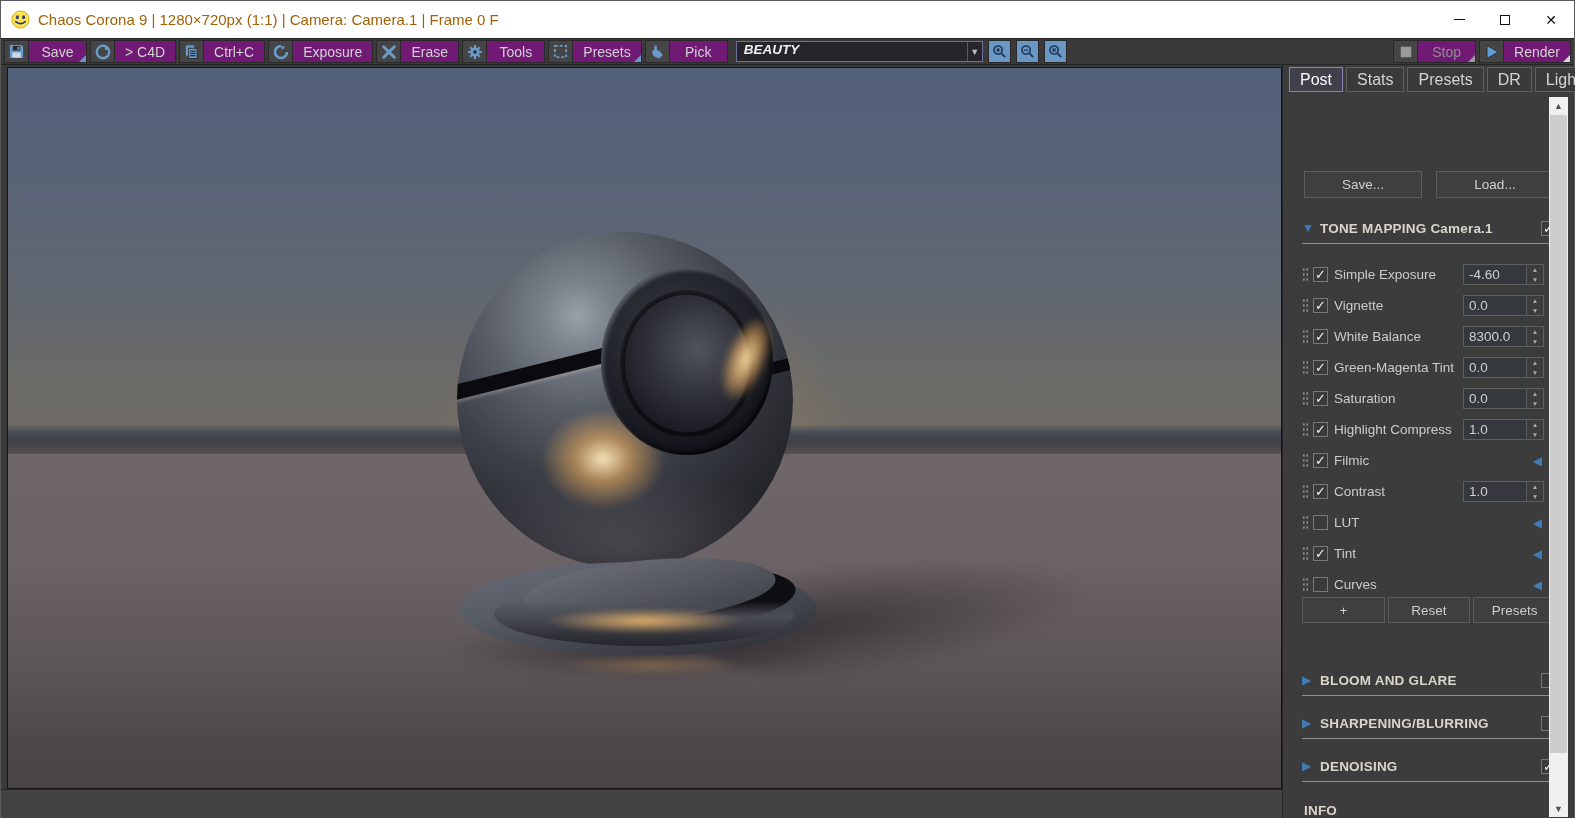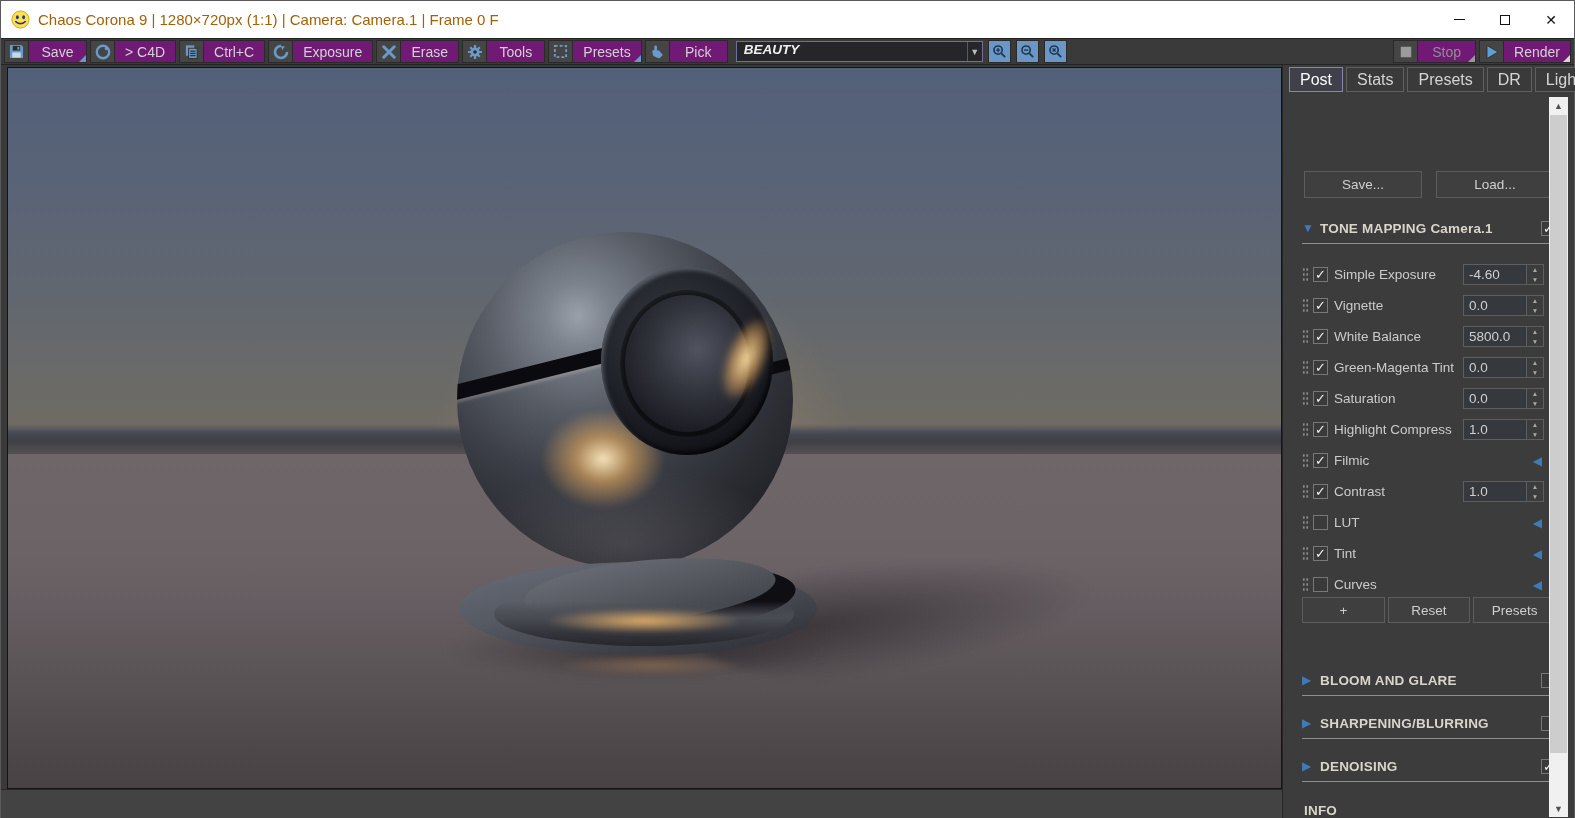--- a/index.html
+++ b/index.html
@@ -388,21 +388,21 @@
     </span>
 
   </div>
 
 
   <div class="row">
     <span class="drag"></span>
     <span class="cb checked"></span>
     <span class="lbl">White Balance</span>
     <span class="valwrap">
-      <span class="val">5800.0</span>
+      <span class="val">8300.0</span>
       <span class="spin">
                   <span>▲</span>
                   <span>▼</span>
                 </span>
     </span>
 
   </div>
 
   <div class="row">
     <span class="drag"></span>

